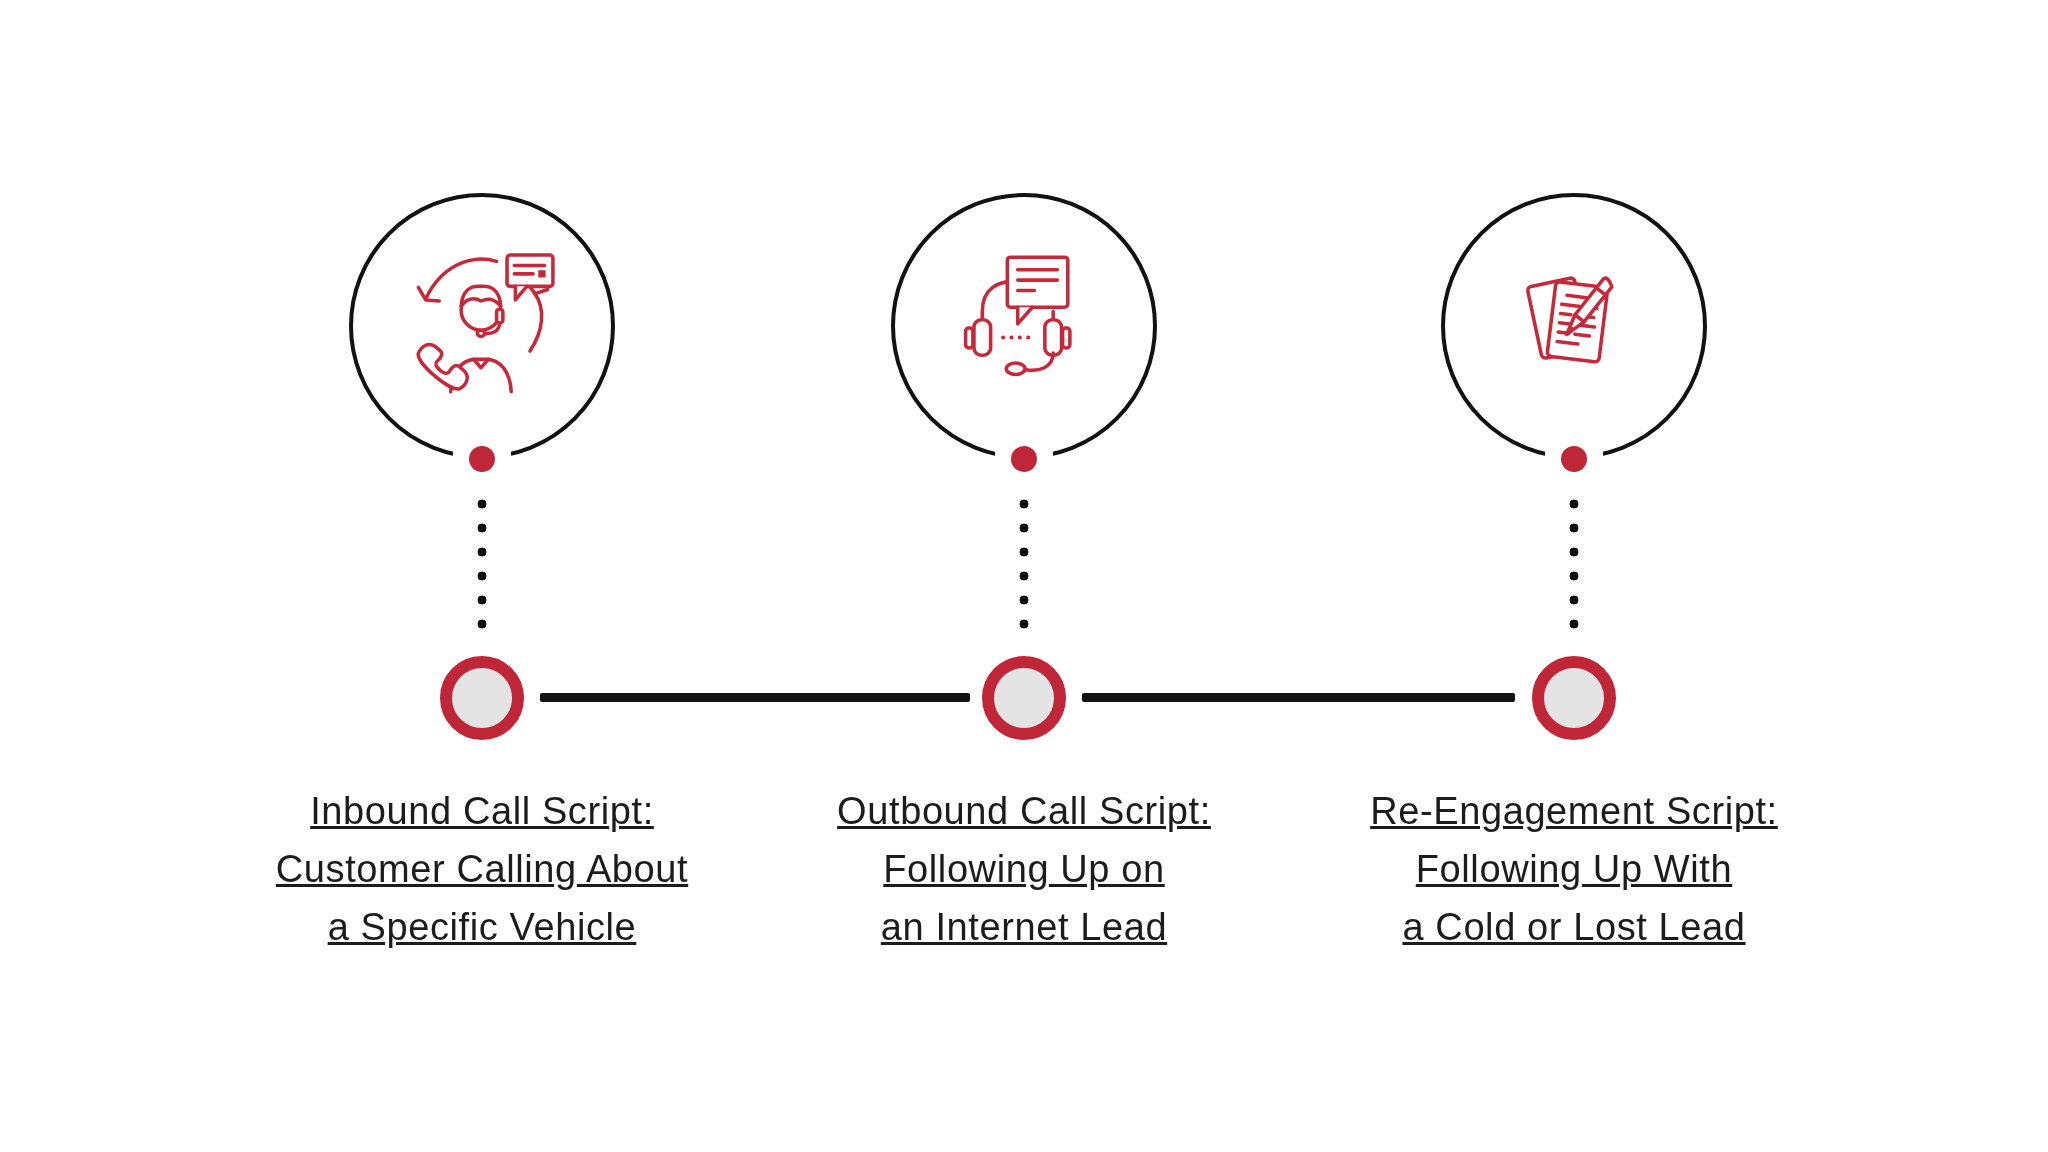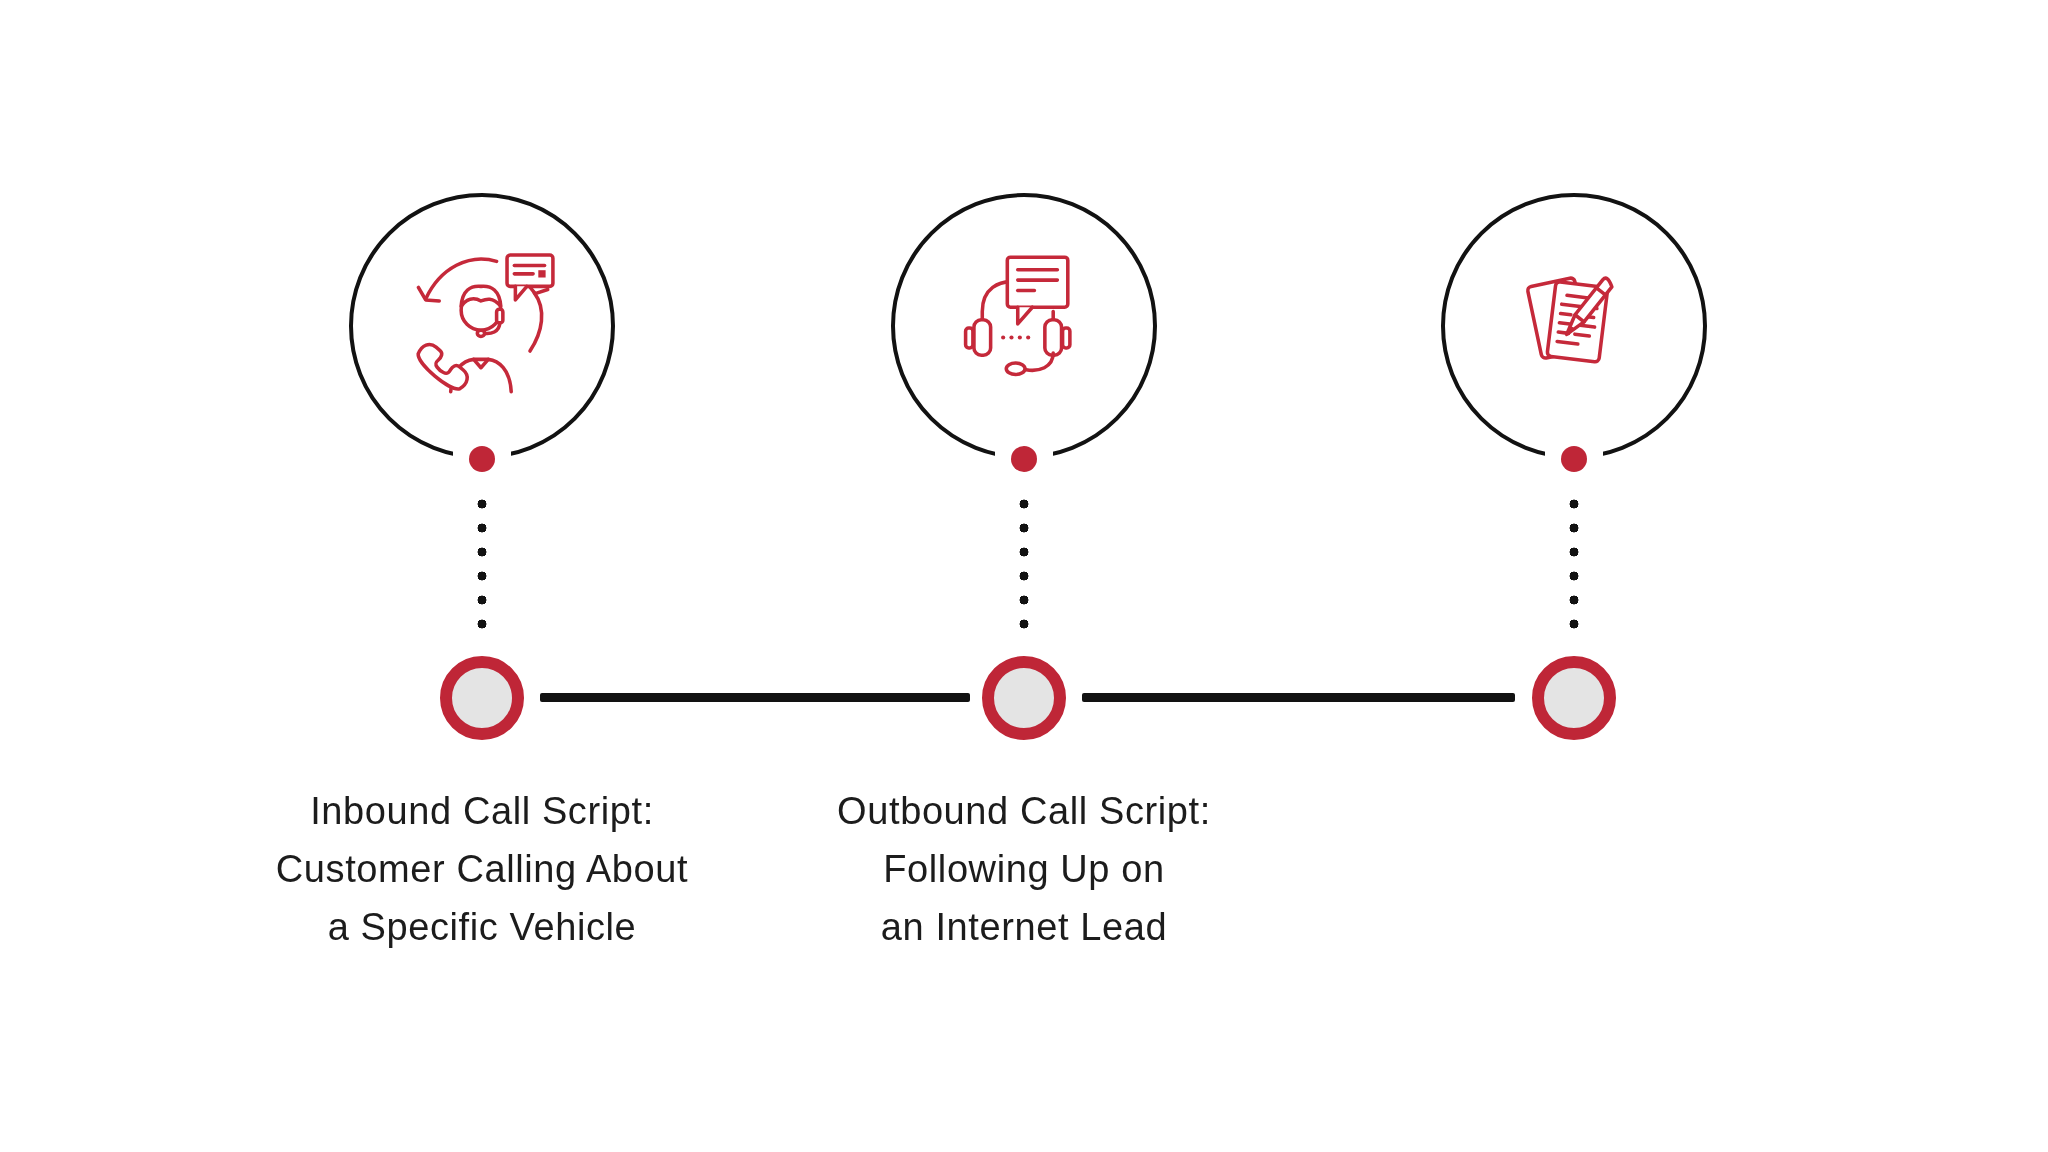--- a/index.html
+++ b/index.html
@@ -43,21 +43,21 @@
     background-size:10px 24px;background-repeat:repeat-y;}
 
   .timeline-node{position:absolute;top:656px;left:50%;transform:translateX(-50%);
     width:84px;height:84px;border-radius:50%;
     border:12px solid var(--accent-red);background:var(--node-fill);}
 
   .step-label{
     position:absolute;top:782px;left:0;width:100%;
     text-align:center;white-space:pre-line;
     font-size:38px;line-height:58px;letter-spacing:.6px;
-    color:var(--text-color);font-weight:400;
+    color:var(--text-color);font-weight:400;text-decoration:underline;
   }
 
   
   .s{fill:none;stroke:var(--icon-red);stroke-width:3.4;stroke-linecap:round;stroke-linejoin:round;}
   .w{fill:#fff;stroke:var(--icon-red);stroke-width:3.4;stroke-linecap:round;stroke-linejoin:round;}
   .f{fill:var(--icon-red);stroke:none;}
 </style>
 </head>
 <body>
 
@@ -164,15 +164,18 @@
         <path class="w" d="M71,59.2 L97.7,25.6 Q102,20.5 106.3,32.4 L79.6,66 L63,78 Z"></path>
         <path class="s" d="M100.1,40.2 L91.5,33.4"></path>
         <path class="s" d="M79.6,66 L71,59.2"></path>
         <path class="s" d="M64.5,76 L68,72.5"></path>
       </svg>
     </div>
     <div class="ring-gap"></div>
     <div class="anchor-dot"></div>
     <div class="dotted-connector"></div>
     <div class="timeline-node"></div>
+    <p class="step-label">Re-Engagement Script:
+Following Up With
+a Cold or Lost Lead</p>
   </section>
 
 </div>
 
 </body></html>

